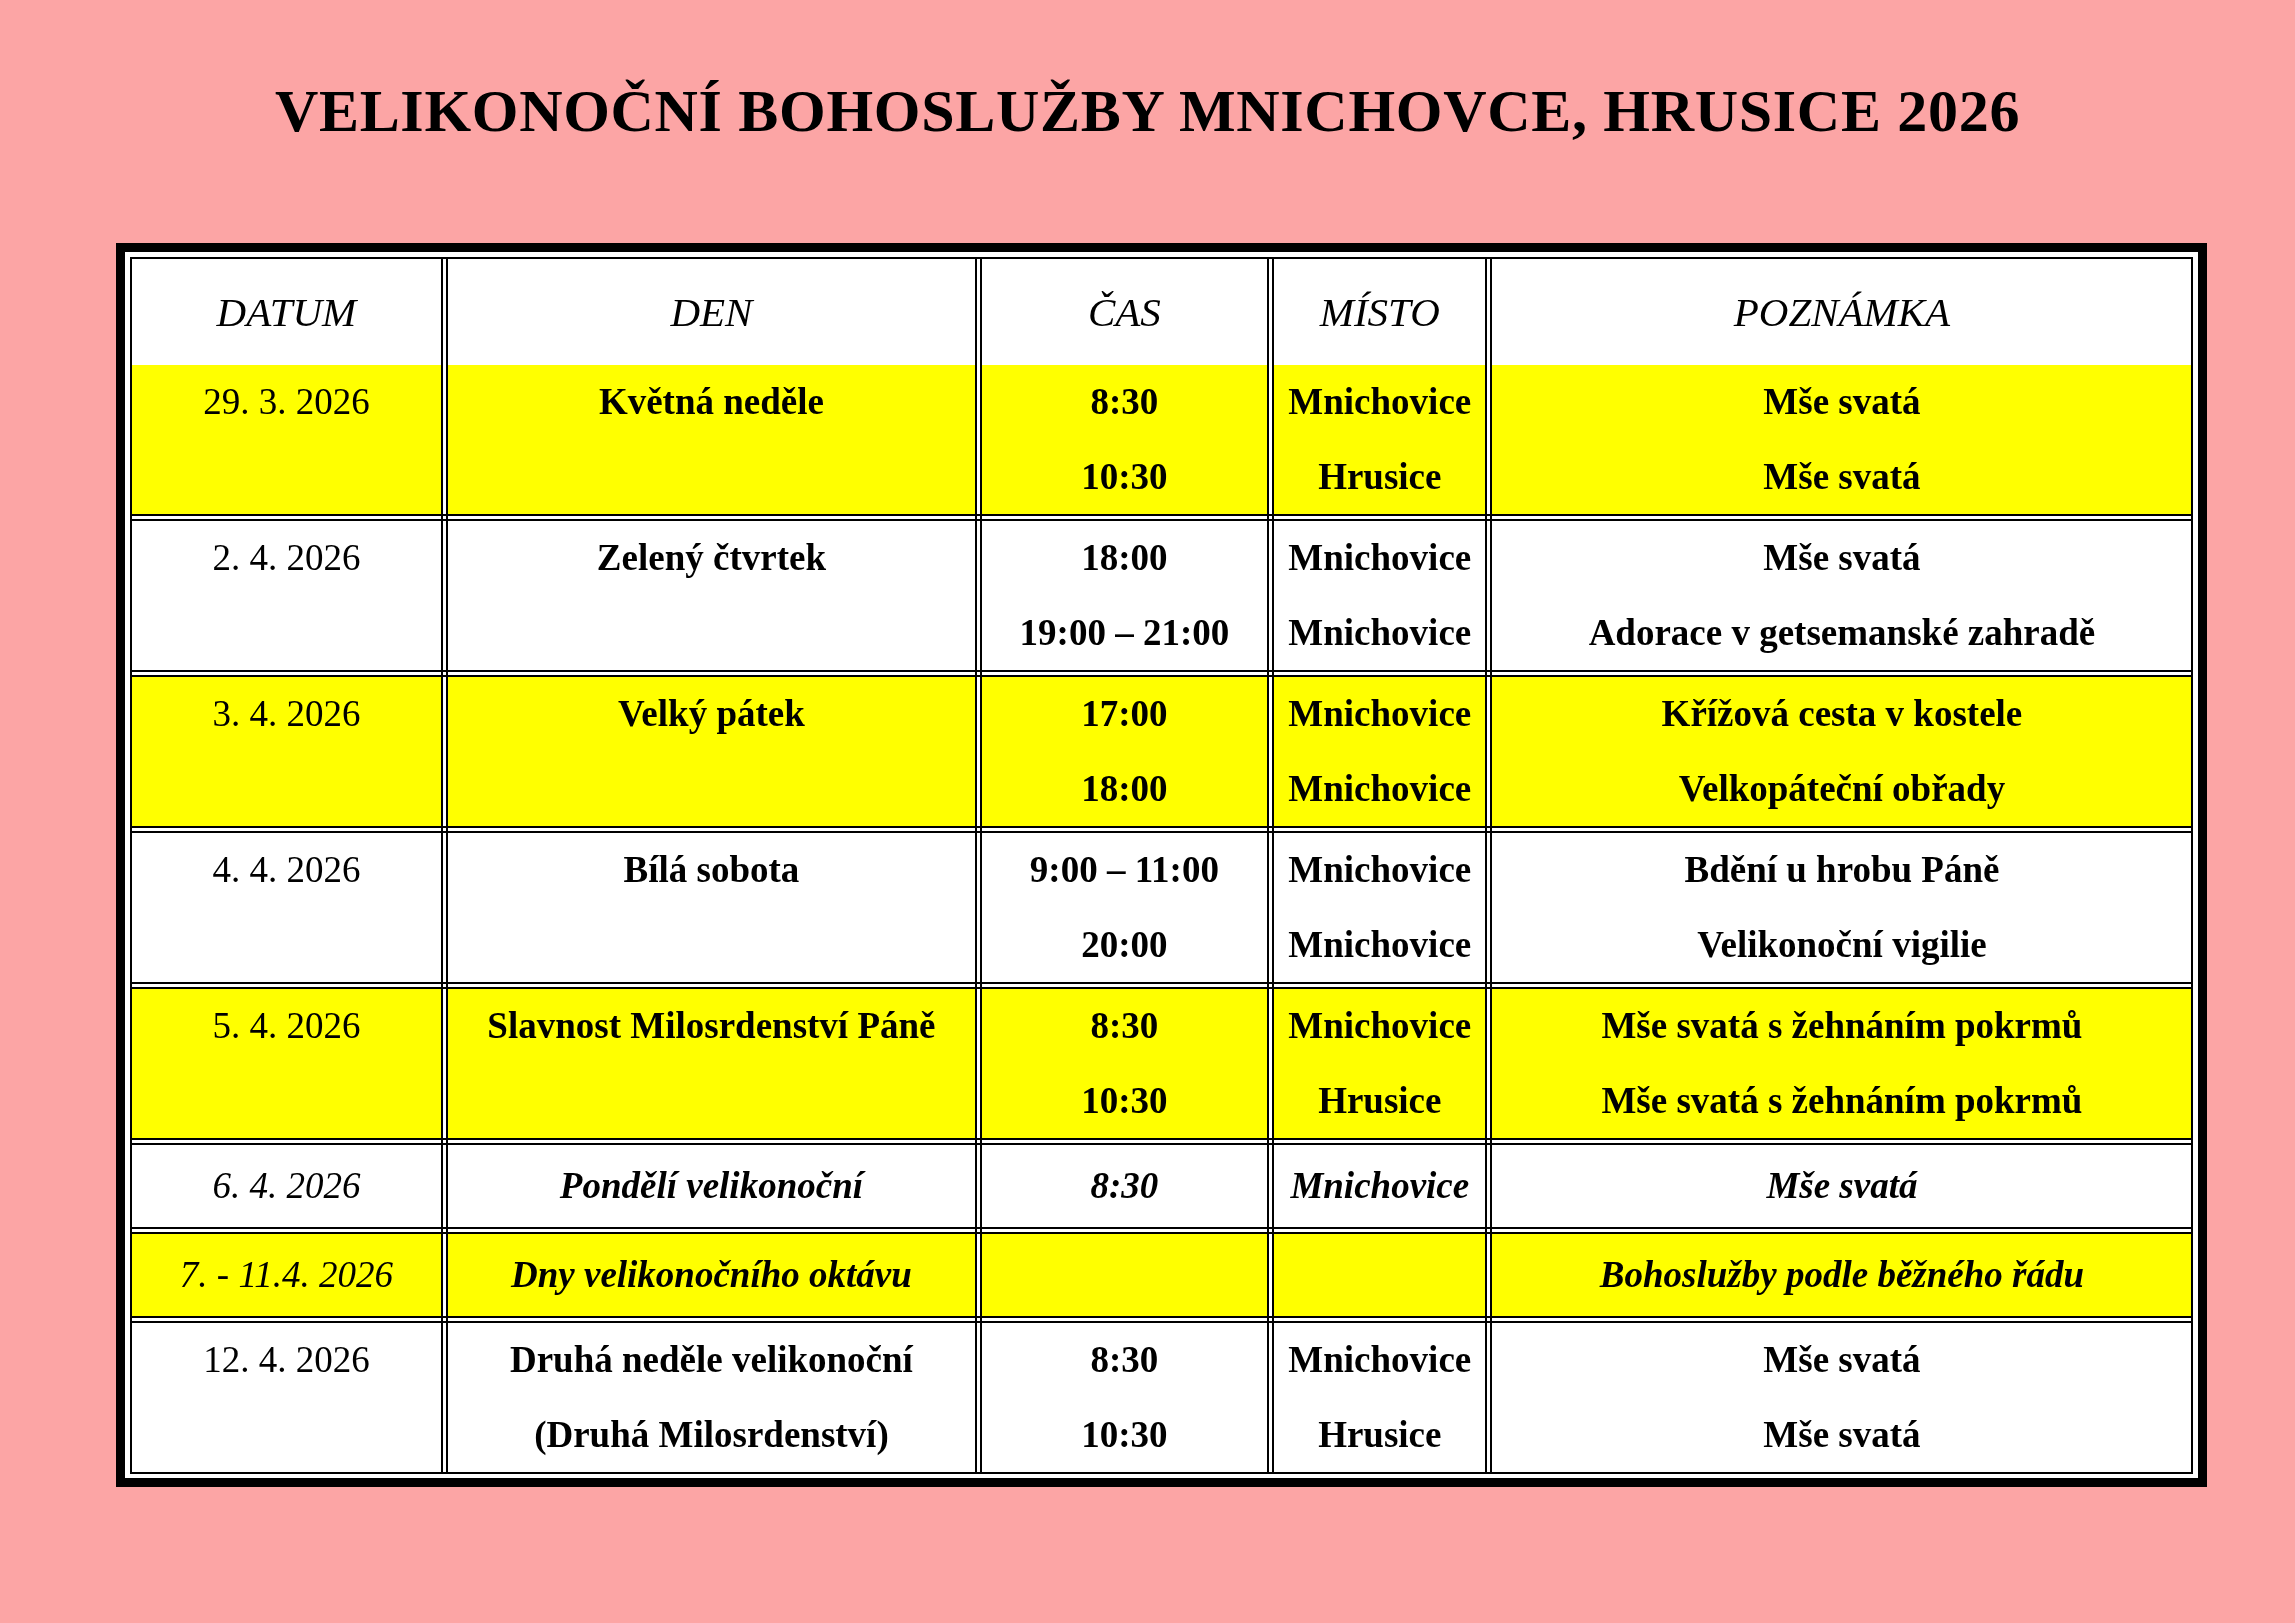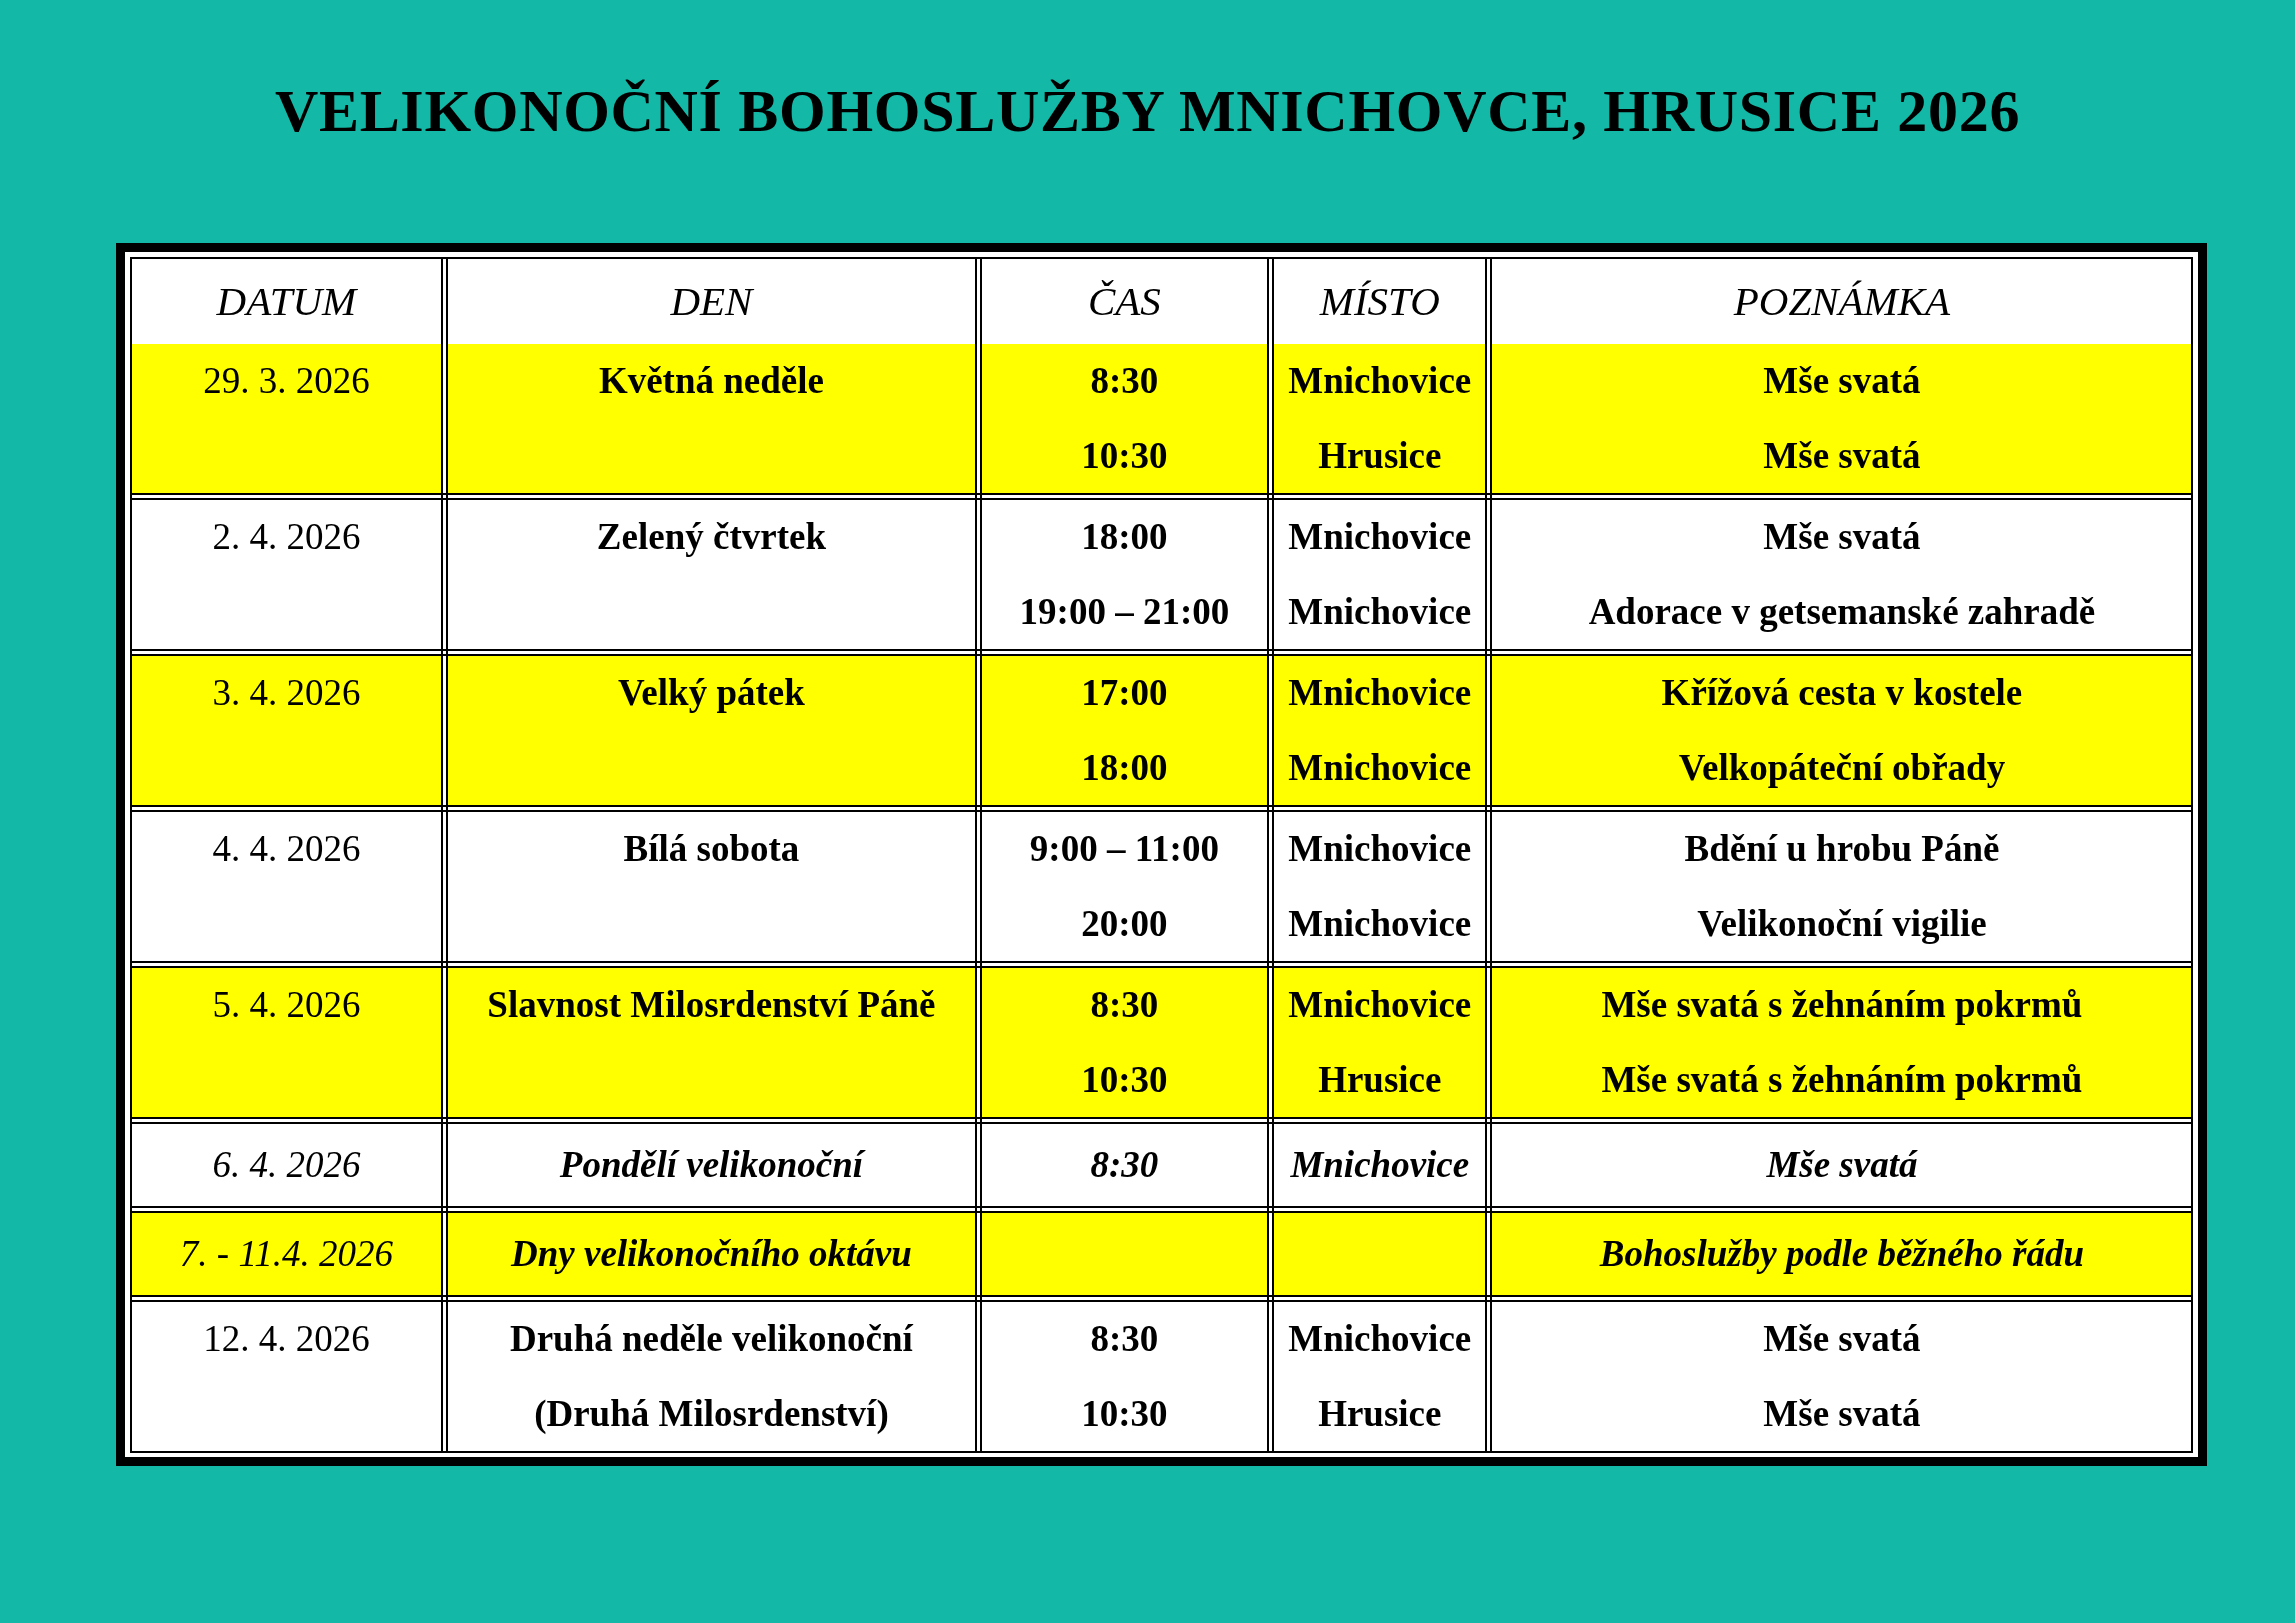--- a/index.html
+++ b/index.html
@@ -9,21 +9,21 @@
     width: 2295px;
     height: 1623px;
     font-family: "Liberation Serif", "DejaVu Serif", serif;
     color: #000000;
   }
   .page {
     position: relative;
     width: 2295px;
     height: 1623px;
     overflow: hidden;
-    background: #14b8a6;
+    background: #fca5a5;
   }
   .doc-title {
     position: absolute;
     top: 77px;
     left: 0;
     width: 100%;
     text-align: center;
     font-size: 60px;
     font-weight: bold;
     letter-spacing: 0.7px;
@@ -56,21 +56,21 @@
     padding: 0;
     overflow: hidden;
   }
   
   table.schedule tr:first-child > * { border-top: none; }
   table.schedule tr:last-child  > * { border-bottom: none; }
   table.schedule tr > *:first-child { border-left: none; }
   table.schedule tr > *:last-child  { border-right: none; }
 
   table.schedule th {
-    height: 85px;
+    height: 106px;
     font-size: 41px;
     font-style: italic;
     font-weight: normal;
     background: #ffffff;
   }
   table.schedule td {
     font-size: 37px;
     font-weight: bold;
   }
   table.schedule td.c-datum { font-weight: normal; }

